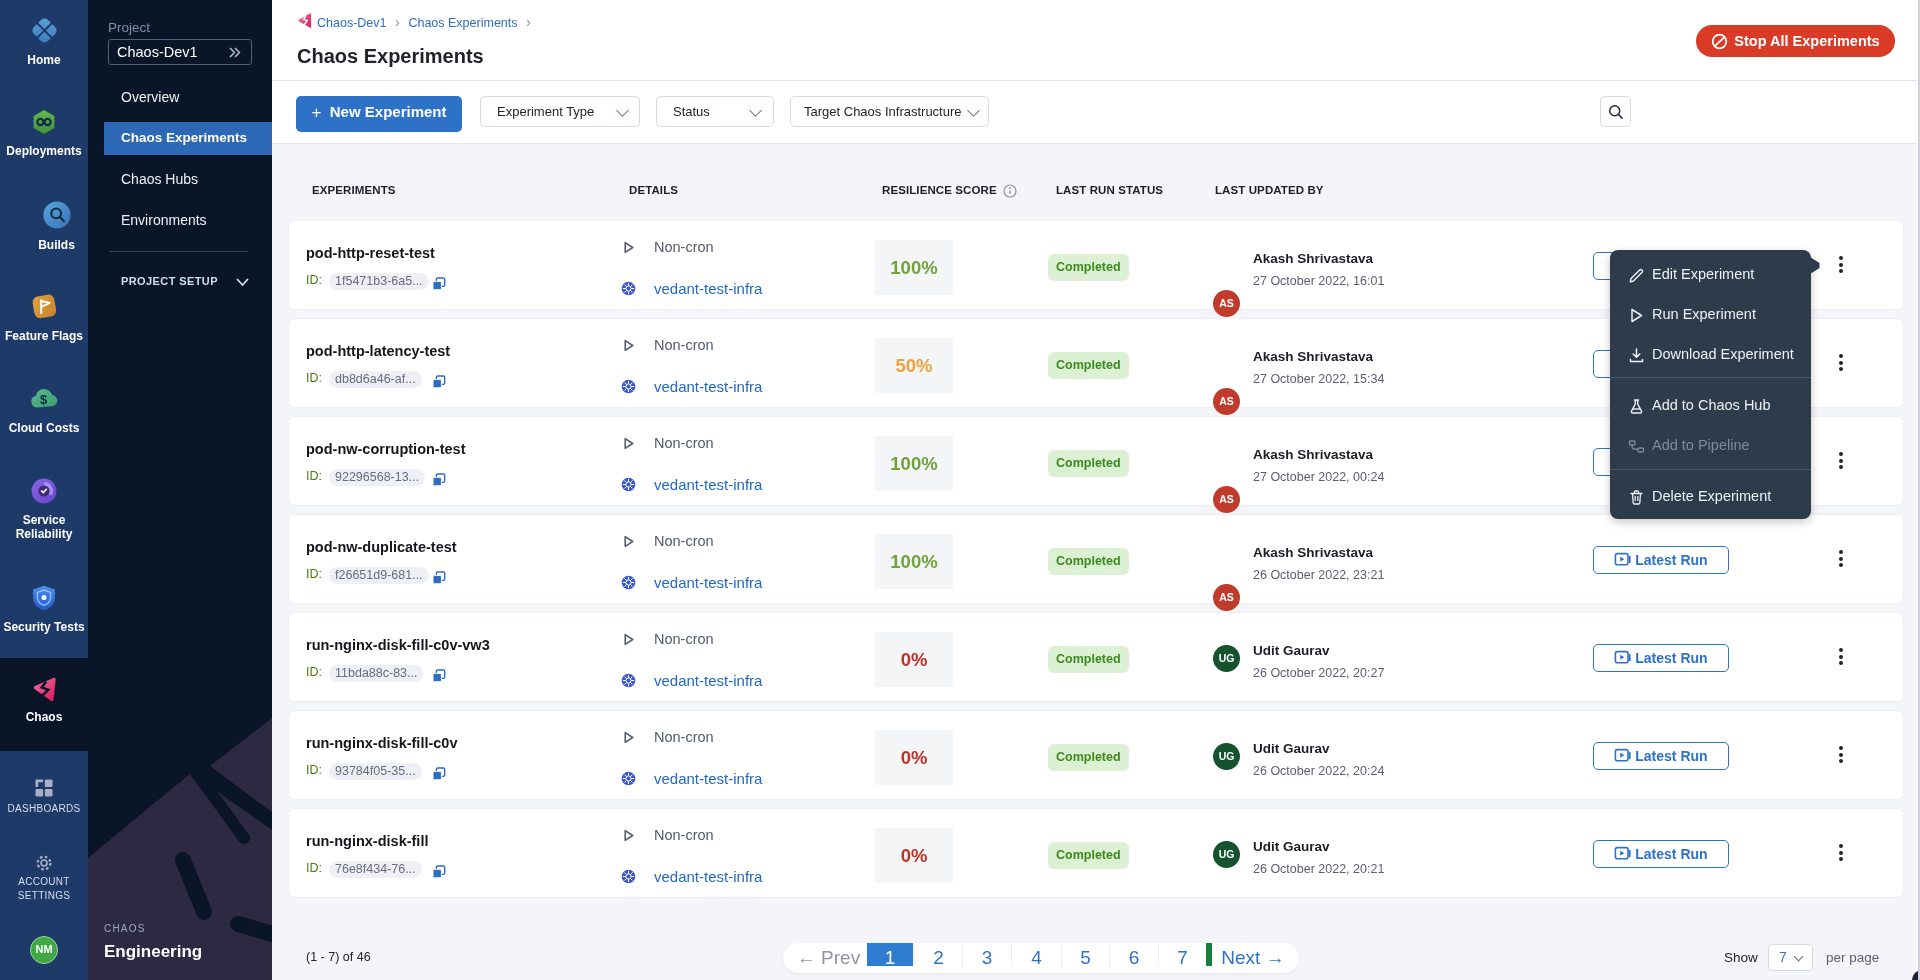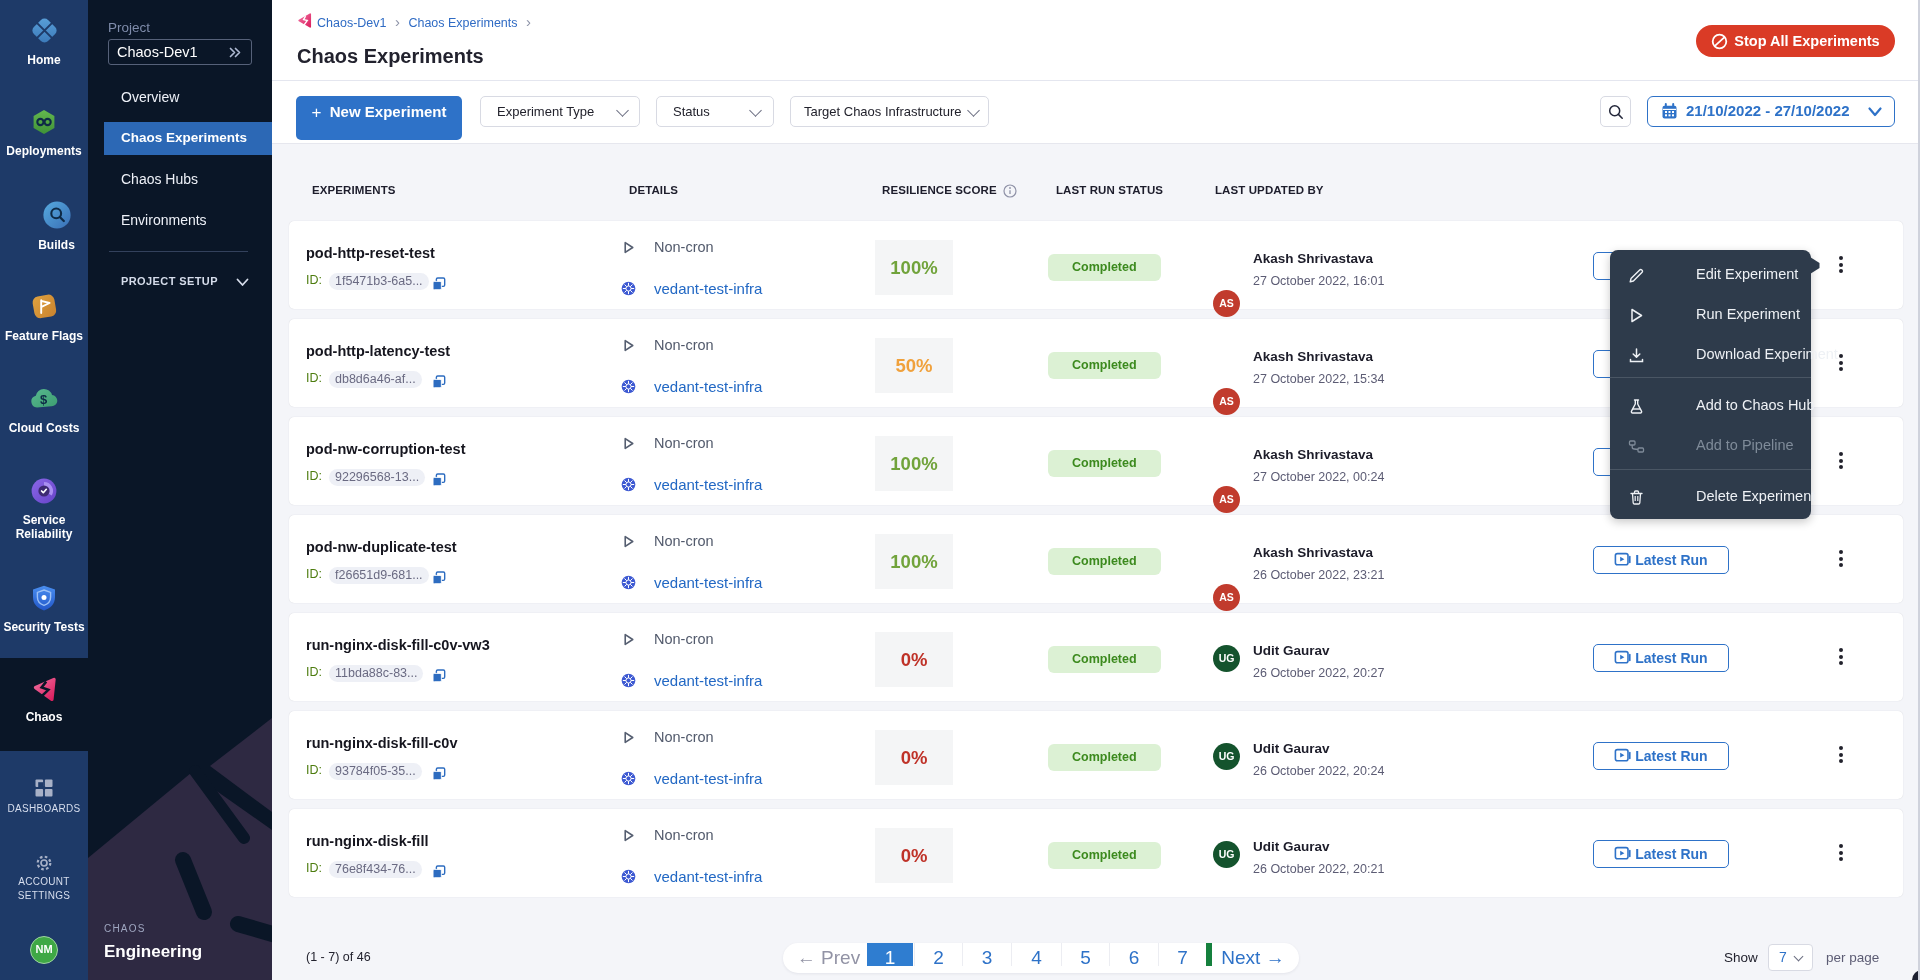--- a/index.html
+++ b/index.html
@@ -20,36 +20,36 @@
 #tablebg { position:absolute; left:272px; top:143px; width:1648px; height:837px; background:#f4f5f9; }
 .hdrcell { position:absolute; font-size:11.5px; font-weight:bold; color:#1d1d2c; letter-spacing:0.1px; }
 .card { position:absolute; left:289px; width:1614px; height:88px; background:#fff; border-radius:5px; box-shadow:0 0 1px rgba(40,41,61,.2); }
 .xname { position:absolute; left:17px; top:24px; font-size:14.5px; font-weight:bold; color:#16161f; }
 .xid { position:absolute; left:17px; top:52px; font-size:12.5px; color:#4d7c0f; }
 .xidpill { position:absolute; left:40px; top:52px; height:17px; line-height:17px; padding:0 6px; background:#eef0f6; border-radius:9px; font-size:12.5px; color:#6a6a82; }
 .noncron { position:absolute; left:365px; top:18px; font-size:14.5px; color:#51596b; }
 .infra { position:absolute; left:365px; top:59px; font-size:15px; color:#2268c4; }
 .score { position:absolute; left:586px; top:19px; width:78px; height:55px; background:#f4f5f6; text-align:center; line-height:55px; font-size:18.5px; font-weight:bold; }
 .sgreen { color:#71a33b; } .sorange { color:#f0a13c; } .sred { color:#bf3228; }
-.cpill { position:absolute; left:759px; top:33px; height:27px; line-height:27px; padding:0 24px; background:#dcf1d4; border-radius:6px; font-size:12.5px; font-weight:bold; color:#3c8a1e; }
+.cpill { position:absolute; left:759px; top:33px; height:27px; line-height:27px; padding:0 8px; background:#dcf1d4; border-radius:6px; font-size:12.5px; font-weight:bold; color:#3c8a1e; }
 .avatar { position:absolute; left:924px; top:32px; width:27px; height:27px; border-radius:50%; text-align:center; line-height:27px; font-size:10.5px; font-weight:bold; color:#fff; }
 .ared { background:#c13b2d;margin-top:37px; } .agreen { background:#14532d; }
 .uname { position:absolute; left:964px; top:30px; font-size:13.5px; font-weight:bold; color:#1d1d2a; }
 .udate { position:absolute; left:964px; top:53px; font-size:12.5px; color:#5c5c74; }
 .lrun { position:absolute; left:1304px; top:31px; width:136px; height:28px; border:1px solid #2e72c8; border-radius:5px; background:#fff; color:#2e72c8; font-size:14px; font-weight:bold; line-height:27px; text-align:center; }
 .kebab { position:absolute; left:1548px; top:35px; width:8px; }
 .kebab i { display:block; width:4px; height:4px; border-radius:50%; background:#22222c; margin:0 auto 2.6px auto; }
 
 
 .drop { position:absolute; top:96px; height:31px; background:#fff; border:1px solid #d8dae3; border-radius:5px; font-size:13px; color:#22222c; line-height:29px; padding-left:16px; }
 .chev { position:absolute; width:9px; height:9px; border-right:1.6px solid #6a6d80; border-bottom:1.6px solid #6a6d80; transform:rotate(45deg); }
 
 
 #menu { position:absolute; left:1610px; top:250px; width:201px; height:269px; background:#2e3b4b; border-radius:8px; z-index:40; box-shadow:0 3px 10px rgba(0,0,0,.22); }
-.mitem { position:absolute; left:1652px; font-size:14.5px; color:#eef1f5; z-index:41;margin-left:44px; }
+.mitem { position:absolute; left:1652px; font-size:14.5px; color:#eef1f5; z-index:41; }
 .micon { position:absolute; left:1628px; z-index:41; }
 
 
 .pgcell { position:absolute; top:943px; height:23px; line-height:29px; text-align:center; font-size:19px; color:#2e72c8; background:#fff; }
 </style>
 </head>
 <body>
 <div id="app">
 
 <svg width="0" height="0" style="position:absolute">
@@ -93,49 +93,31 @@
 <div class="abs" style="left:297px;top:45px;font-size:20px;font-weight:bold;color:#22222e;">Chaos Experiments</div>
 <div class="abs" style="left:272px;top:80px;width:1648px;height:1px;background:#e4e6ef;"></div>
 <div class="abs" style="left:272px;top:143px;width:1648px;height:1px;background:#e6e7ee;"></div>
 
 <div class="abs" style="left:1696px;top:25px;width:199px;height:32px;background:#da3b26;border-radius:16px;color:#fff;font-size:14.5px;font-weight:bold;text-align:center;line-height:32px;">
 <svg style="vertical-align:-3.5px;margin-right:6px" width="17" height="17" viewBox="0 0 17 17">
         <circle cx="8.5" cy="8.5" r="6.8" fill="none" stroke="#fff" stroke-width="1.8"></circle>
         <path d="M3.9 12.8 L13.3 4.4" stroke="#fff" stroke-width="1.8"></path>
       </svg>Stop All Experiments</div>
 
-<div class="abs" style="left:296px;top:96px;width:166px;height:44px;background:#2e72c8;border-radius:5px;color:#fff;font-size:15px;font-weight:bold;text-align:center;line-height:32px;"><span style="font-size:17px;font-weight:normal;vertical-align:-1px;">+</span>&nbsp; New Experiment</div>
+<div class="abs" style="left:296px;top:96px;width:166px;height:36px;background:#2e72c8;border-radius:5px;color:#fff;font-size:15px;font-weight:bold;text-align:center;line-height:32px;"><span style="font-size:17px;font-weight:normal;vertical-align:-1px;">+</span>&nbsp; New Experiment</div>
 <div class="drop" style="left:480px;width:160px;">Experiment Type<span class="chev" style="left:137px;top:9px;"></span></div>
 <div class="drop" style="left:656px;width:118px;">Status<span class="chev" style="left:94px;top:9px;"></span></div>
 <div class="drop" style="left:790px;width:199px;padding-left:13px;">Target Chaos Infrastructure<span class="chev" style="left:178px;top:9px;"></span></div>
 
 <div class="abs" style="left:1600px;top:96px;width:31px;height:31px;border:1px solid #d8dae3;border-radius:5px;background:#fff;">
 <svg style="position:absolute;left:7px;top:7px" width="16" height="16" viewBox="0 0 16 16">
         <circle cx="6.7" cy="6.7" r="5" fill="none" stroke="#23273a" stroke-width="1.5"></circle>
         <path d="M10.4 10.4 L14.2 14.2" stroke="#23273a" stroke-width="1.5" stroke-linecap="round"></path>
       </svg>
     </div>
-<div class="abs" style="left:1647px;top:96px;width:248px;height:31px;border:1.5px solid #2e72c8;border-radius:6px;background:#fff;color:#2e72c8;font-size:15px;font-weight:bold;line-height:28px;">
-<svg style="position:absolute;left:13px;top:6px" width="17" height="17" viewBox="0 0 17 17">
-        <rect x="1.5" y="2.8" width="14" height="12.7" rx="2" fill="#2e72c8"></rect>
-        <path d="M4.8 1 V4 M12.2 1 V4" stroke="#2e72c8" stroke-width="2" stroke-linecap="round"></path>
-        <path d="M2 6.4 H15" stroke="#fff" stroke-width="1.2"></path>
-        <g fill="#fff">
-          <rect x="4" y="8" width="2" height="2"></rect>
-          <rect x="7.5" y="8" width="2" height="2"></rect>
-          <rect x="11" y="8" width="2" height="2"></rect>
-          <rect x="4" y="11.3" width="2" height="2"></rect>
-          <rect x="7.5" y="11.3" width="2" height="2"></rect>
-          <rect x="11" y="11.3" width="2" height="2"></rect>
-        </g>
-      </svg>
-<span style="padding-left:38px;">21/10/2022 - 27/10/2022</span>
-<svg style="position:absolute;right:12px;top:10px" width="14" height="10" viewBox="0 0 14 10">
-        <path d="M1.5 1.5 L7 8 L12.5 1.5" fill="none" stroke="#2e72c8" stroke-width="2.2" stroke-linecap="round" stroke-linejoin="round"></path>
-      </svg></div>
 
 <svg class="abs" style="left:1003px;top:184px" width="14" height="14" viewBox="0 0 14 14">
       <circle cx="7" cy="7" r="6" fill="none" stroke="#8f92a7" stroke-width="1.2"></circle>
       <path d="M7 6.2 V10" stroke="#8f92a7" stroke-width="1.3"></path>
       <circle cx="7" cy="4" r="0.9" fill="#8f92a7"></circle>
     </svg>
 
 <div class="hdrcell" style="left:312px;top:184px;">EXPERIMENTS</div>
 <div class="hdrcell" style="left:629px;top:184px;">DETAILS</div>
 <div class="hdrcell" style="left:882px;top:184px;">RESILIENCE SCORE</div>

